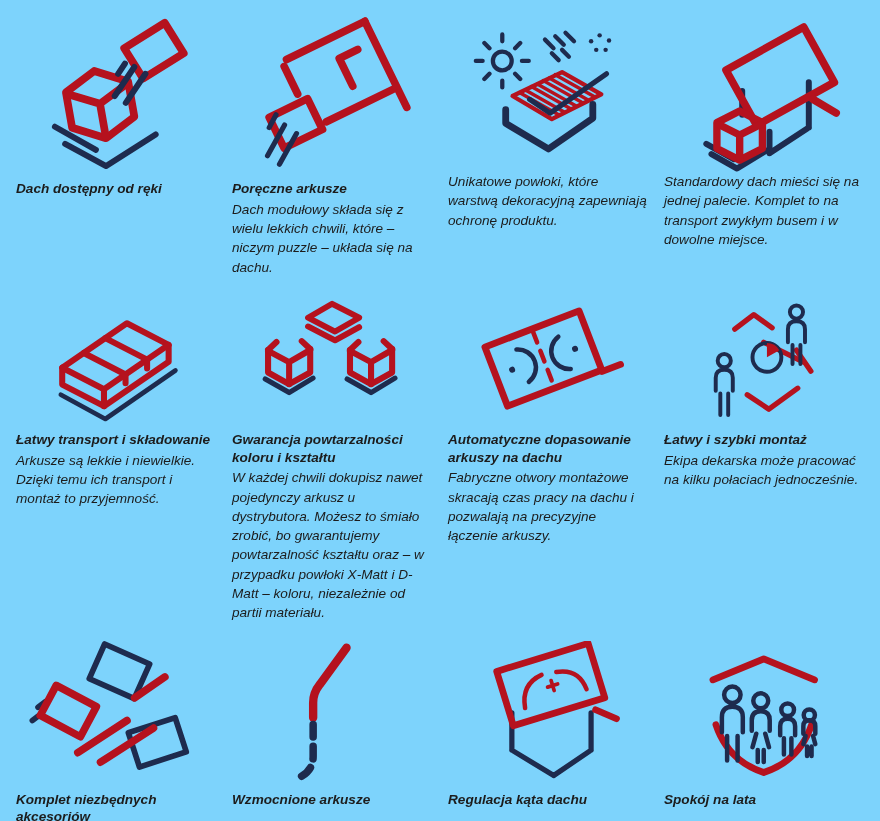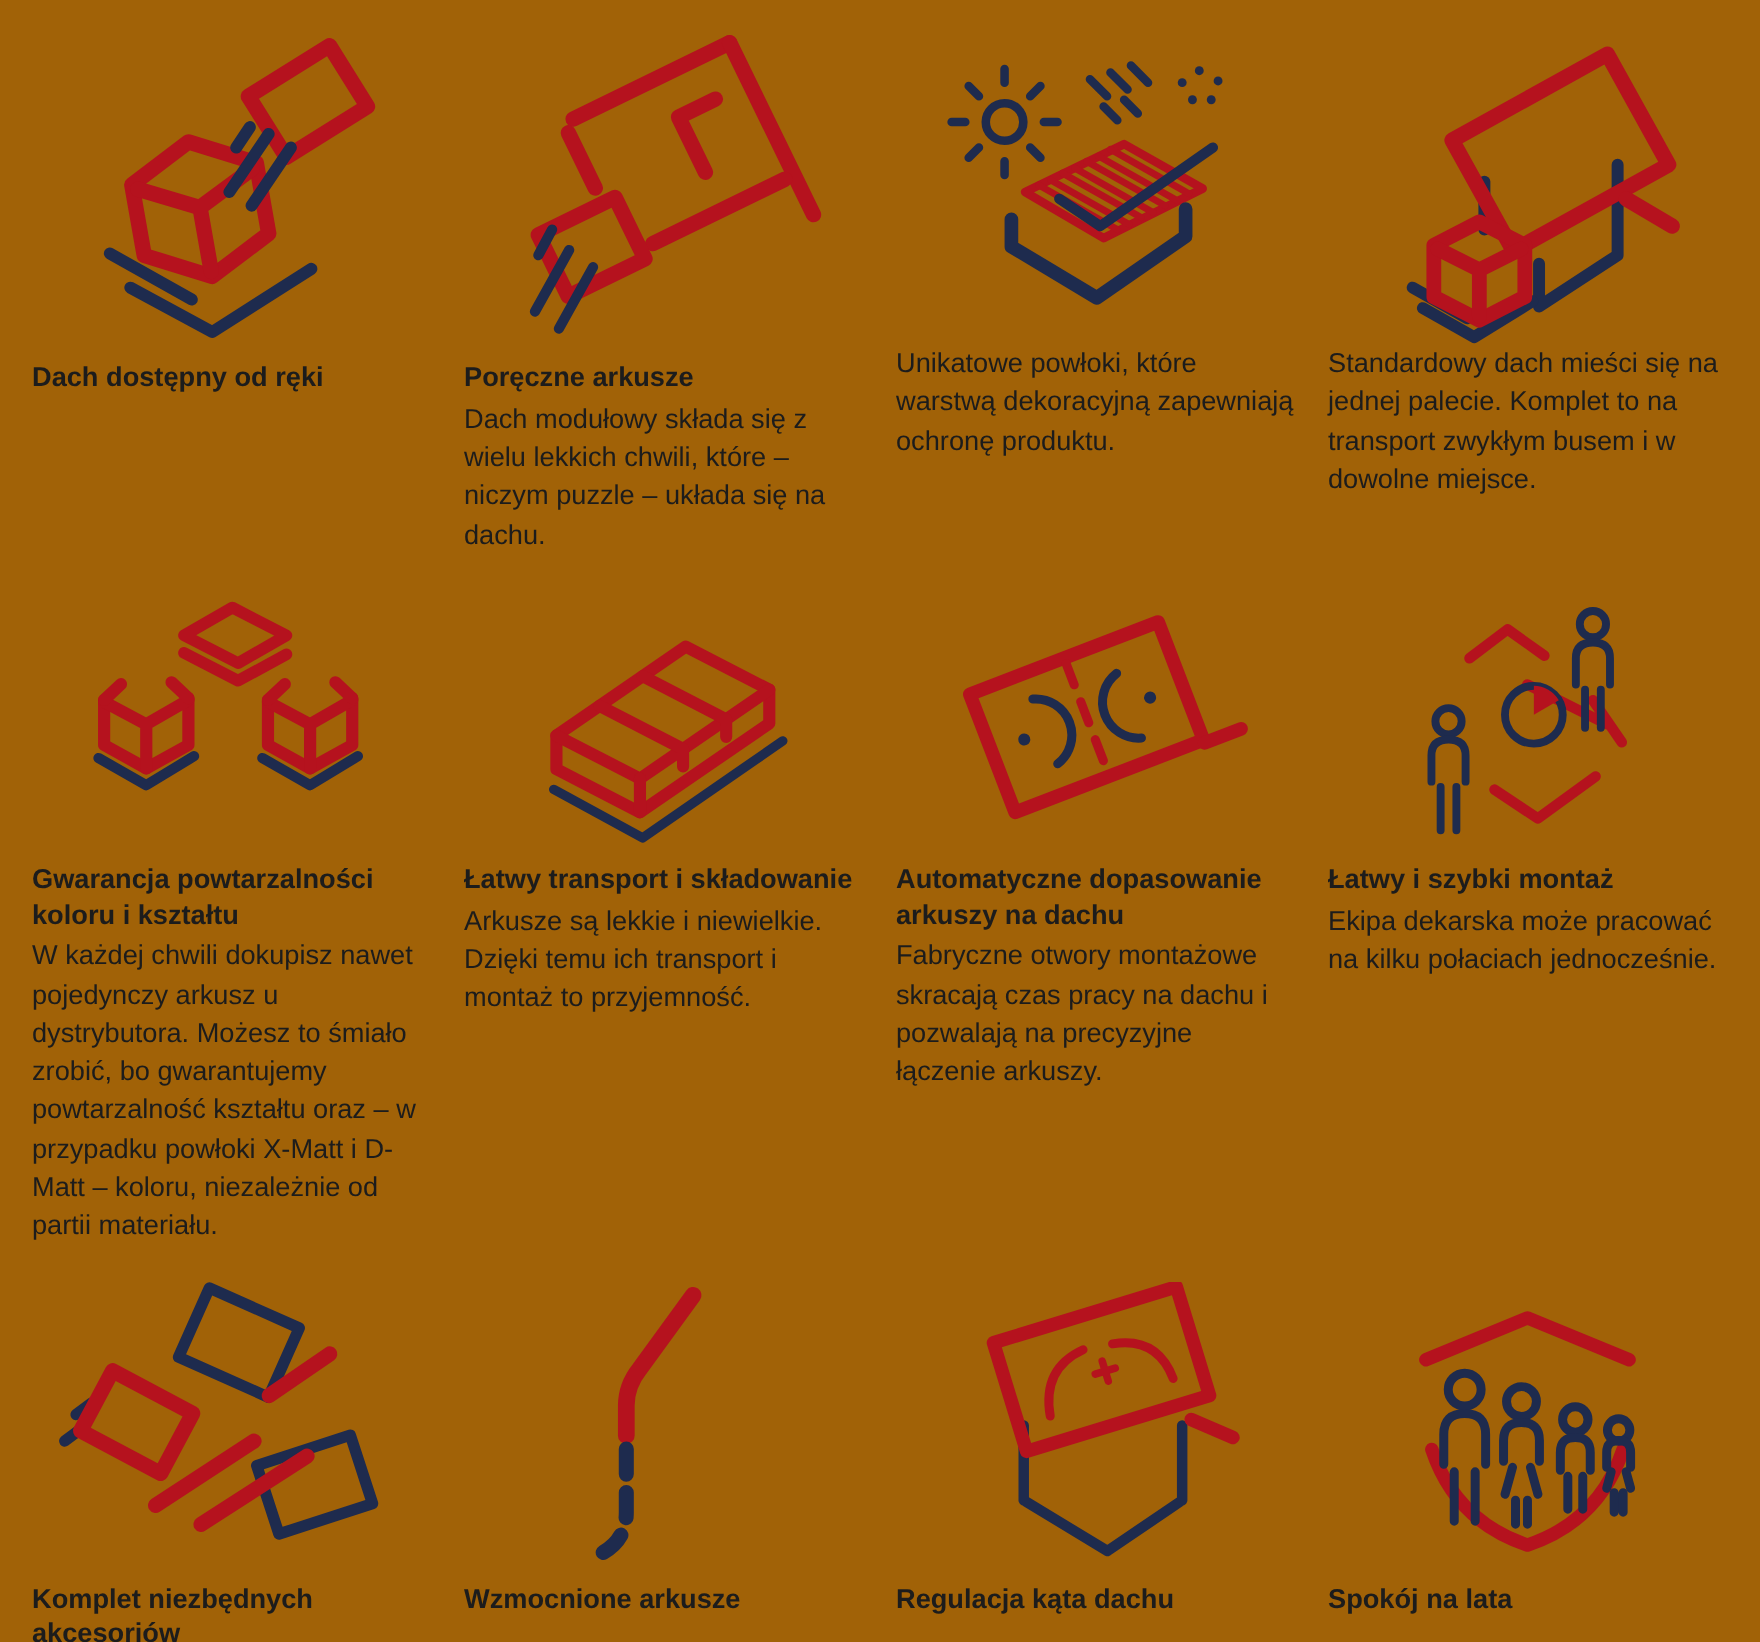--- a/index.html
+++ b/index.html
@@ -1,21 +1,21 @@
 <!DOCTYPE html>
 <html lang="pl" style="--red: #b5121e; --navy: #1e2b4e; --text: #1c1c1c;"><head>
 <meta charset="utf-8">
 <style>
   :root{ --red:#b5121e; --navy:#1e2b4e; --text:#1c1c1c; }
   html,body{margin:0;padding:0;background:#fff;}
   .page{
     width:880px; height:821px; box-sizing:border-box;
     padding:14px 16px 10px 16px;
     font-family:"Liberation Sans", sans-serif;
-    color:var(--text); background:#a16207; overflow:hidden;
+    color:var(--text); background:#7dd3fc; overflow:hidden;font-style:italic;
   }
   .grid{
     display:grid;
     grid-template-columns:repeat(4,1fr);
     column-gap:16px;
     row-gap:14px;
   }
   .cell{min-width:0;}
   .icon-box{display:flex;align-items:center;justify-content:center;}
   .icon-box.r1{height:158px;}
@@ -133,64 +133,64 @@
               <path d="M48 88 L82 105 M116 88 L82 105 M82 105 L82 143"></path>
             </g>
           </g>
         </svg>
       </div>
       <p class="body">Standardowy dach mieści się na jednej palecie. Komplet to na transport zwykłym busem i w dowolne miejsce.</p>
     </section>
 
     <section class="cell">
       <div class="icon-box r2">
-        <svg viewBox="0 0 200 175">
-          <g class="st sr" stroke-width="8">
-            <path d="M100 12 L137 31 L104 50 L67 31 Z"></path>
-            <path d="M67 43 L104 62 L137 44"></path>
-          </g>
-
-          <g transform="translate(6 56) scale(0.64)">
-            <g class="st sr" stroke-width="13">
-              <path d="M10 30 L10 78 L55 103 L100 78 L100 28"></path>
-              <path d="M10 32 L55 56 L100 30 M55 56 L55 103"></path>
-              <path d="M10 30 L28 13 M100 28 L82 11"></path>
-            </g>
-            <path class="st sn" stroke-width="11" d="M4 92 L55 121 L106 90"></path>
-          </g>
-
-          <g transform="translate(118 56) scale(0.64)">
-            <g class="st sr" stroke-width="13">
-              <path d="M10 30 L10 78 L55 103 L100 78 L100 28"></path>
-              <path d="M10 32 L55 56 L100 30 M55 56 L55 103"></path>
-              <path d="M10 30 L28 13 M100 28 L82 11"></path>
-            </g>
-            <path class="st sn" stroke-width="11" d="M4 92 L55 121 L106 90"></path>
-          </g>
-        </svg>
-      </div>
-      <h3 class="title">Gwarancja powtarzalności koloru i kształtu</h3>
-      <p class="body">W każdej chwili dokupisz nawet pojedynczy arkusz u dystrybutora. Możesz to śmiało zrobić, bo gwarantujemy powtarzalność kształtu oraz – w przypadku powłoki X-Matt i D-Matt – koloru, niezależnie od partii materiału.</p>
-    </section>
-
-    <section class="cell">
-      <div class="icon-box r2">
         <svg viewBox="0 0 220 190">
           <g class="st sr" stroke-width="9">
             <path d="M30 108 L126 42 L188 74 L188 99 L92 165 L30 133 Z"></path>
             <path d="M30 108 L92 140 L188 74"></path>
             <path d="M92 140 L92 165"></path>
             <path d="M62 86 L124 118 M124 118 L124 131"></path>
             <path d="M94 64 L156 96 M156 96 L156 109"></path>
           </g>
           <path class="st sn" stroke-width="7" d="M28 148 L94 184 L198 112"></path>
         </svg>
       </div>
       <h3 class="title">Łatwy transport i składowanie</h3>
       <p class="body">Arkusze są lekkie i niewielkie. Dzięki temu ich transport i montaż to przyjemność.</p>
+    </section>
+
+    <section class="cell">
+      <div class="icon-box r2">
+        <svg viewBox="0 0 200 175">
+          <g class="st sr" stroke-width="8">
+            <path d="M100 12 L137 31 L104 50 L67 31 Z"></path>
+            <path d="M67 43 L104 62 L137 44"></path>
+          </g>
+
+          <g transform="translate(6 56) scale(0.64)">
+            <g class="st sr" stroke-width="13">
+              <path d="M10 30 L10 78 L55 103 L100 78 L100 28"></path>
+              <path d="M10 32 L55 56 L100 30 M55 56 L55 103"></path>
+              <path d="M10 30 L28 13 M100 28 L82 11"></path>
+            </g>
+            <path class="st sn" stroke-width="11" d="M4 92 L55 121 L106 90"></path>
+          </g>
+
+          <g transform="translate(118 56) scale(0.64)">
+            <g class="st sr" stroke-width="13">
+              <path d="M10 30 L10 78 L55 103 L100 78 L100 28"></path>
+              <path d="M10 32 L55 56 L100 30 M55 56 L55 103"></path>
+              <path d="M10 30 L28 13 M100 28 L82 11"></path>
+            </g>
+            <path class="st sn" stroke-width="11" d="M4 92 L55 121 L106 90"></path>
+          </g>
+        </svg>
+      </div>
+      <h3 class="title">Gwarancja powtarzalności koloru i kształtu</h3>
+      <p class="body">W każdej chwili dokupisz nawet pojedynczy arkusz u dystrybutora. Możesz to śmiało zrobić, bo gwarantujemy powtarzalność kształtu oraz – w przypadku powłoki X-Matt i D-Matt – koloru, niezależnie od partii materiału.</p>
     </section>
 
     <section class="cell">
       <div class="icon-box r2">
         <svg viewBox="0 0 210 170">
           <g transform="rotate(-21 100 85)">
             <rect class="st sr" stroke-width="9" x="32" y="42" width="134" height="84"></rect>
             <path class="st sr" stroke-width="6" stroke-dasharray="15 12" d="M99 46 L99 122"></path>
             <path class="st sn" stroke-width="6" d="M70 60 A24 24 0 0 1 70 106"></path>
             <circle class="fn" cx="55" cy="83" r="4"></circle>

